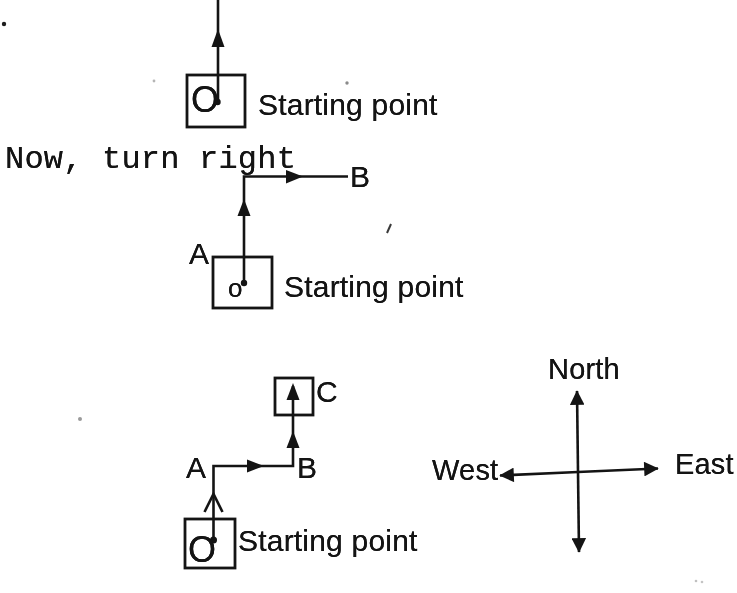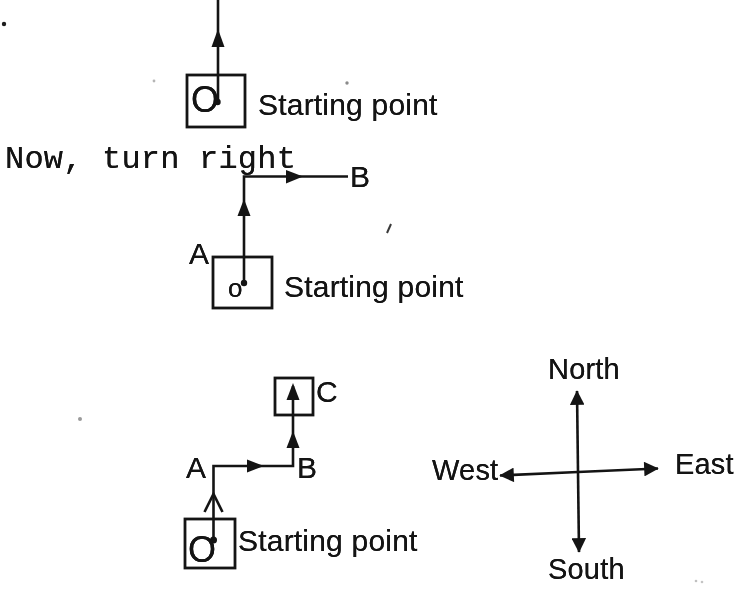--- a/index.html
+++ b/index.html
@@ -84,15 +84,14 @@
 
   <div class="lbl f30" style="left:316px;top:377px;">C</div>
   <div class="lbl f30" style="left:186px;top:453px;">A</div>
   <div class="lbl f30" style="left:297px;top:453px;">B</div>
   <div class="lbl f36" style="left:188px;top:532px;">O</div>
   <div class="lbl f30" style="left:238px;top:526px;">Starting point</div>
 
   <div class="lbl f29" style="left:548px;top:355px;">North</div>
   <div class="lbl f29" style="left:432px;top:456px;">West</div>
   <div class="lbl f29" style="left:675px;top:450px;">East</div>
-  <div class="lbl f29" style="left:548px;top:555px;">South</div>
 
 </div>
 
 </body></html>

